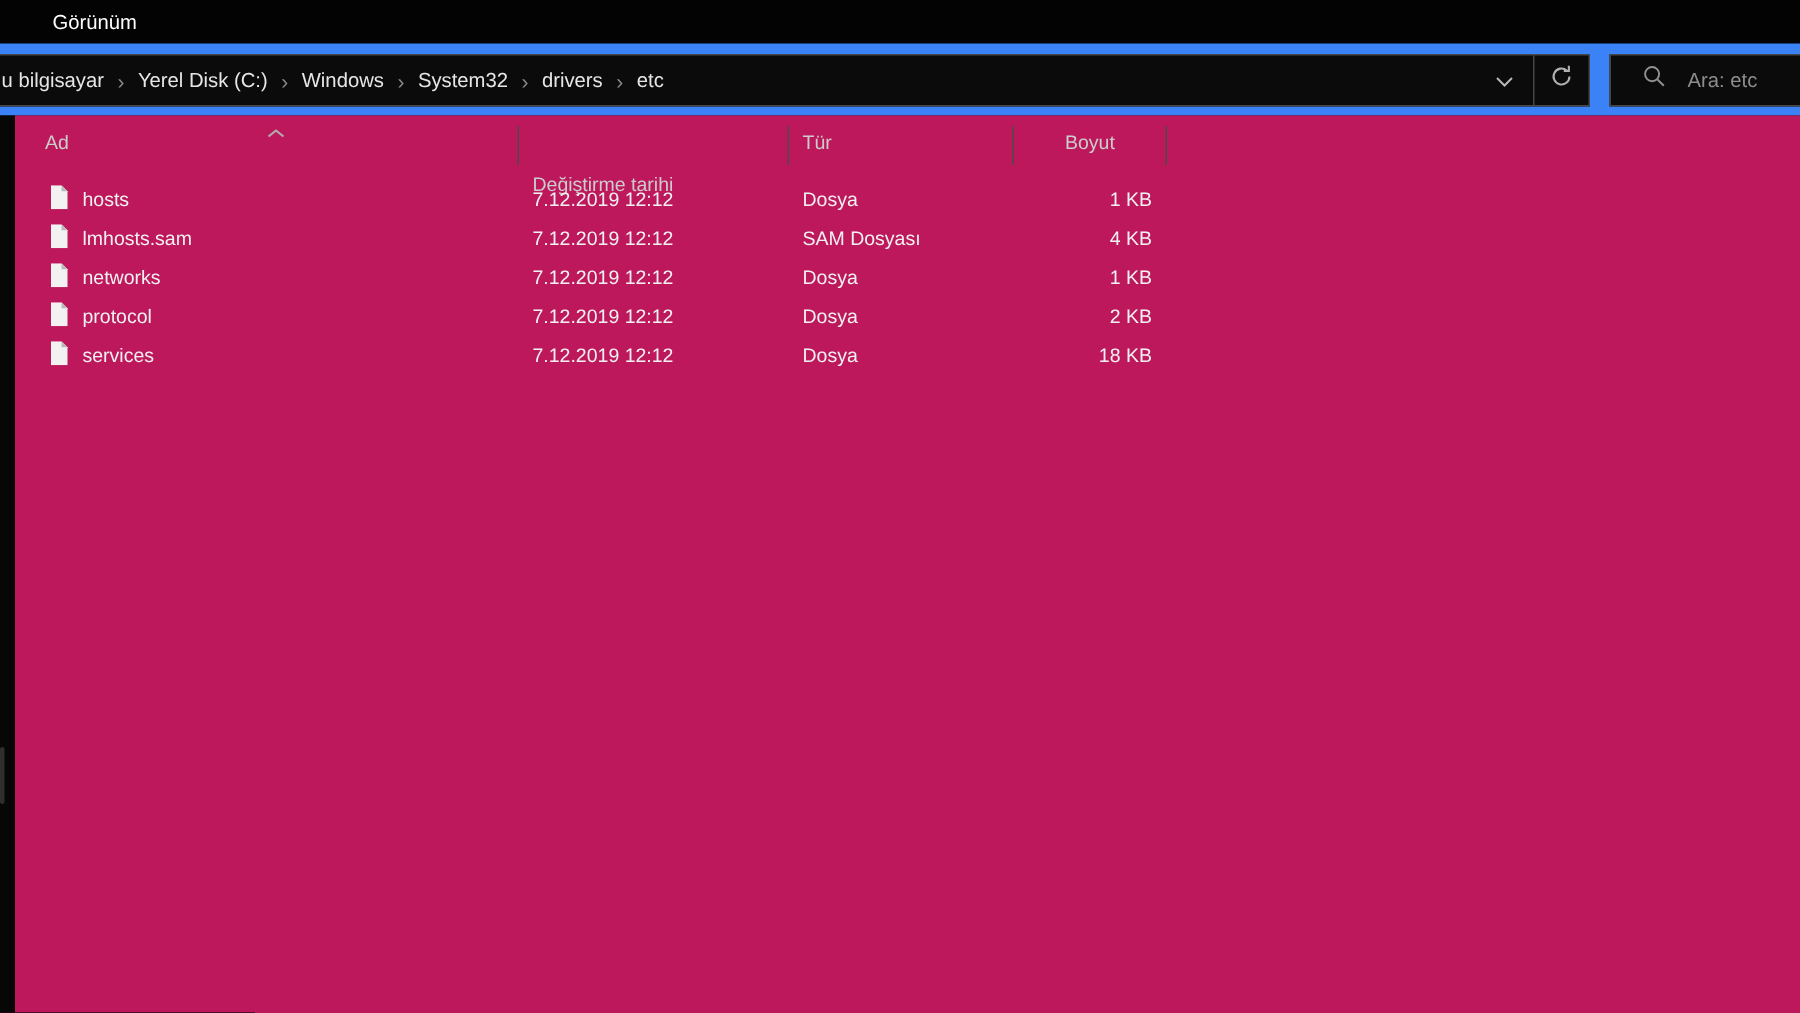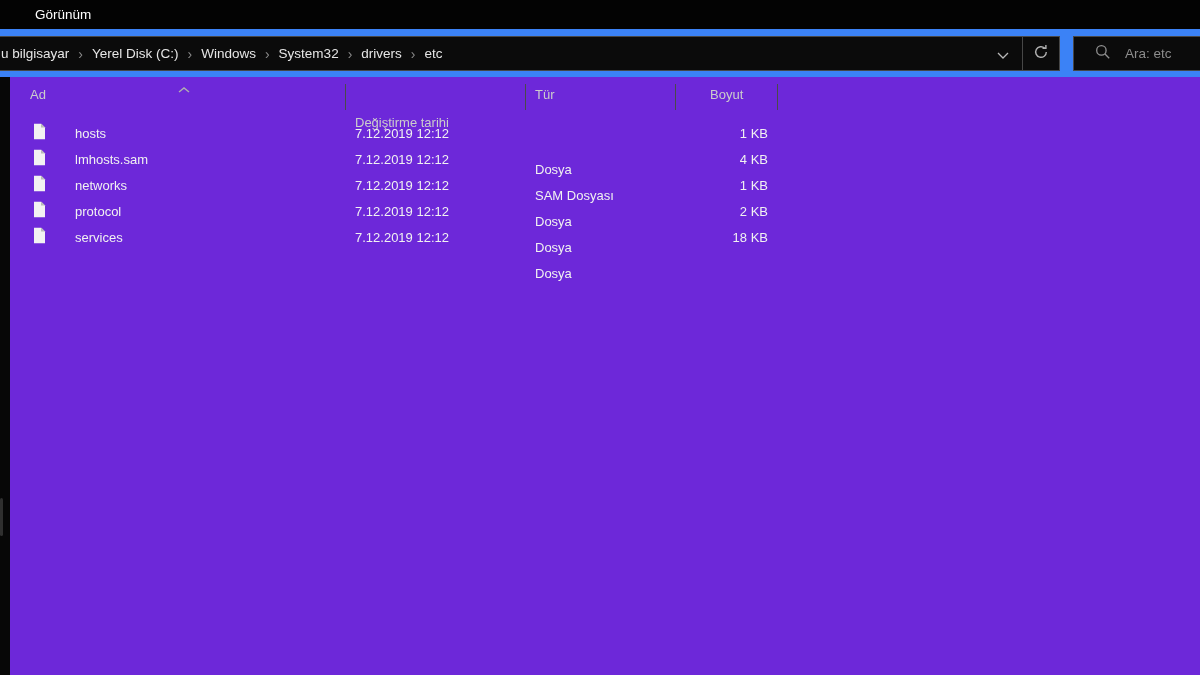--- a/index.html
+++ b/index.html
@@ -26,40 +26,40 @@
                 padding-left:21px; }
   .search-box svg { flex:0 0 auto; }
   .search-input { flex:1; min-width:0; background:transparent; border:none; outline:none;
                   color:#9a9a9a; font-size:13.5px; margin-left:14px; font-family:"Liberation Sans", sans-serif; }
   .search-input::placeholder { color:#8d8d8d; opacity:1; }
 
   
   .left-strip { position:absolute; left:0; top:77px; width:10px; bottom:0; background:#070707; }
   .left-scroll-sliver { position:absolute; left:0; top:421px; width:3px; height:38px;
                         background:#2f2f2f; border-radius:2px; }
-  .pane { position:absolute; left:10px; top:77px; right:0; bottom:0; background:#6d28d9; }
+  .pane { position:absolute; left:10px; top:77px; right:0; bottom:0; background:#be185d; }
 
   
   .col-header { position:absolute; top:10px; font-size:13px; color:#cccccc; cursor:default; }
   .h-name { left:20px; }
   .h-date { left:345px;margin-top:28px; }
   .h-type { left:525px;text-align:center; }
   .h-size { left:700px; }
   .colsep { position:absolute; top:7px; width:1px; height:26px; background:#4a4a4a; }
   .cs1 { left:335px; } .cs2 { left:515px; } .cs3 { left:665px; } .cs4 { left:767px; }
   .sort-ind { position:absolute; left:168px; top:2px; }
 
   
   .rows { position:absolute; top:43px; left:0; right:0; }
   .row { position:relative; height:26px; font-size:13px; color:#f1f1f1; }
   .cell { position:absolute; top:50%; transform:translateY(-50%); white-space:nowrap; }
   .c-icon { left:23px; top:50%; }
-  .c-name { left:45px;margin-left:20px; }
+  .c-name { left:45px; }
   .c-date { left:345px; }
-  .c-type { left:525px;margin-top:36px; }
+  .c-type { left:525px; }
   .c-size { left:665px; width:93px; text-align:right; }
 </style>
 </head>
 <body>
 
 <div class="ribbon">
   <div class="ribbon-tab">Görünüm</div>
 </div>
 
 <div class="address-row">

